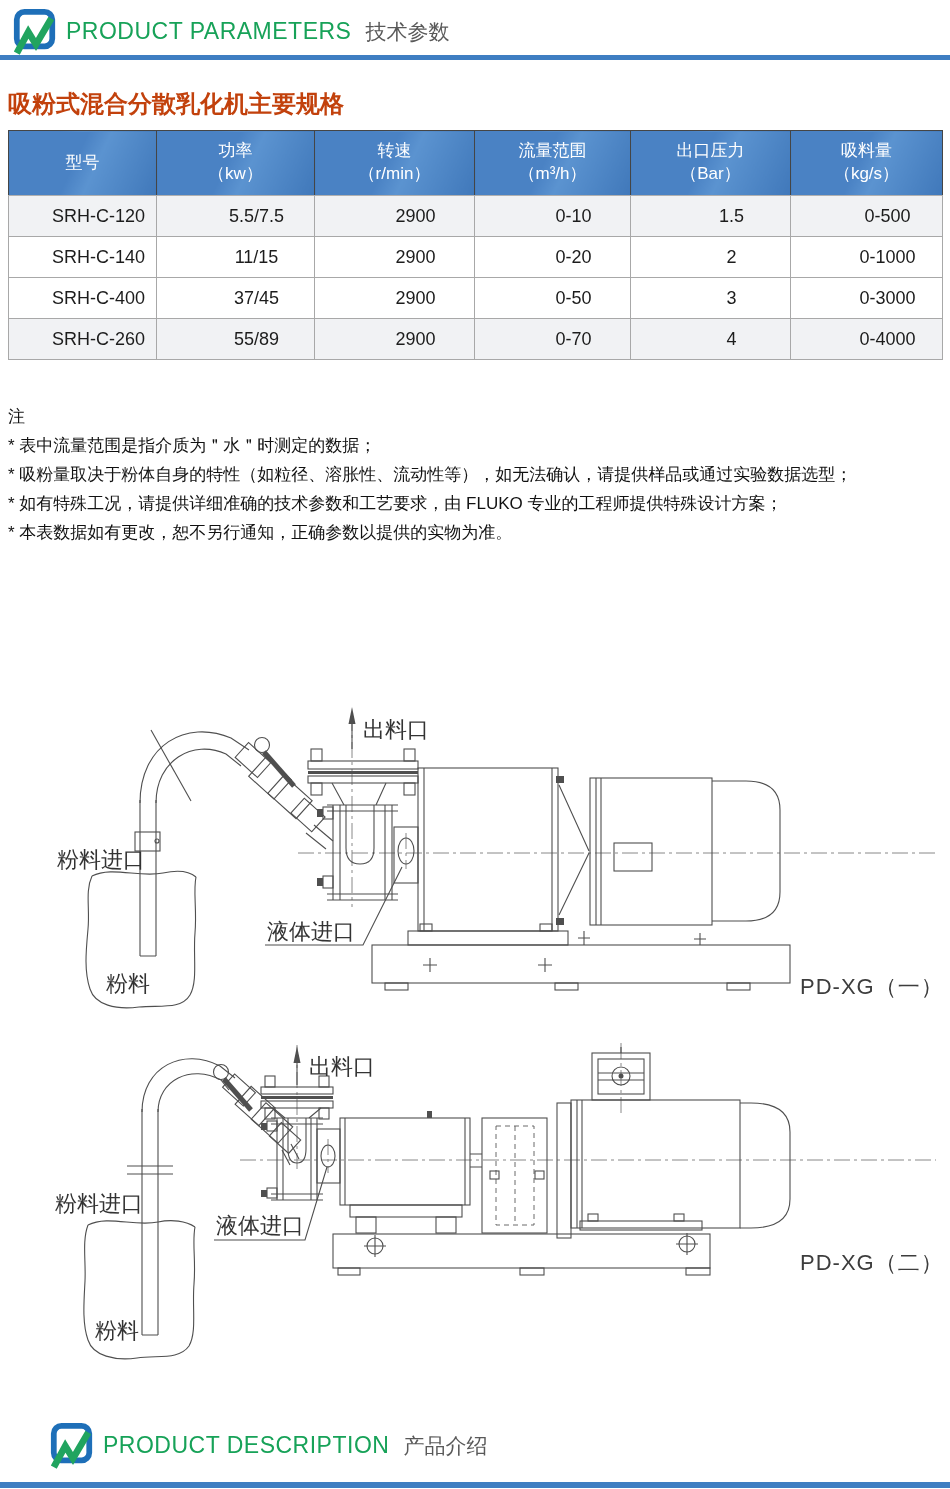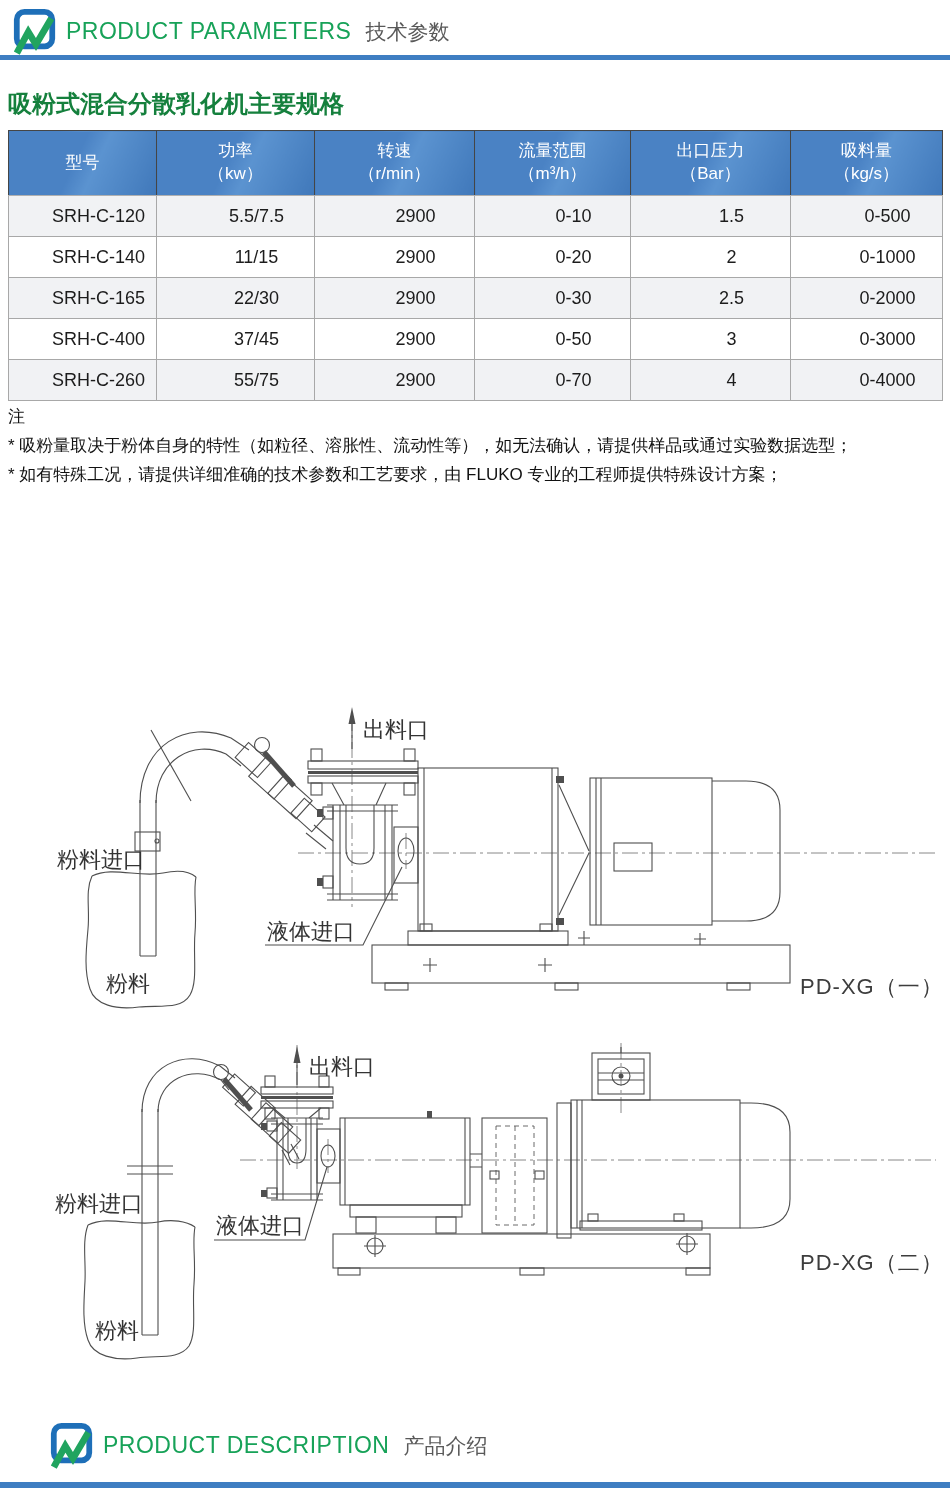--- a/index.html
+++ b/index.html
@@ -9,21 +9,21 @@
   .band{position:absolute;left:0;width:950px;height:55px;}
   .band .logo{position:absolute;left:12px;top:2px;}
   .band .ttl{position:absolute;left:66px;top:12px;white-space:nowrap;}
   .ttl .en{font-size:23px;color:#17a258;letter-spacing:.5px;}
   .ttl .zh{font-size:21px;color:#595959;margin-left:14px;}
   .divider{position:absolute;left:0;width:950px;height:5px;background:#3e7ec2;}
   .divider.top{top:55px;}
   .divider.bottom{top:1482px;height:6px;}
   .band.footer{top:1420px;margin-left:37px;}
   
-  .sec-title{position:absolute;left:8px;top:88px;font-size:24px;font-weight:bold;color:#15803d;}
+  .sec-title{position:absolute;left:8px;top:88px;font-size:24px;font-weight:bold;color:#c2410c;}
   
   table.spec{position:absolute;left:8px;top:130px;width:934px;border-collapse:collapse;table-layout:fixed;border-radius:13px;}
   table.spec thead th{
      background:linear-gradient(115deg,#4a82c4 45%,#5b93d0 58%,#4078ba 100%);
      color:#fff;font-weight:normal;font-size:17px;line-height:1.35;height:62px;
      border:1px solid #454545;border-bottom:1px solid #b0b0b0;vertical-align:middle;}
   table.spec td{height:38px;text-align:center;font-size:18px;color:#1c1c1c;
      border:1px solid #a8a8a8;background:#fff;padding-left:43px;}
   table.spec tr.alt td{background:#f1f2f4;}
   table.spec td.model{text-align:left;}
@@ -105,51 +105,45 @@
         <td>0-500</td>
       </tr>
       <tr>
         <td class="model">SRH-C-140</td>
         <td>11/15</td>
         <td>2900</td>
         <td>0-20</td>
         <td>2</td>
         <td>0-1000</td>
       </tr>
-      <tr class="alt">
-        <td class="model">SRH-C-165</td>
-        <td>22/30</td>
-        <td>2900</td>
-        <td>0-30</td>
-        <td>2.5</td>
-        <td>0-2000</td>
-      </tr>
       <tr>
         <td class="model">SRH-C-400</td>
         <td>37/45</td>
         <td>2900</td>
         <td>0-50</td>
         <td>3</td>
         <td>0-3000</td>
       </tr>
       <tr class="alt">
         <td class="model">SRH-C-260</td>
-        <td>55/75</td>
+        <td>55/89</td>
         <td>2900</td>
         <td>0-70</td>
         <td>4</td>
         <td>0-4000</td>
       </tr>
     </tbody>
   </table>
 
   <div class="notes">
     <p>注</p>
+    <p>* 表中流量范围是指介质为＂水＂时测定的数据；</p>
     <p>* 吸粉量取决于粉体自身的特性（如粒径、溶胀性、流动性等），如无法确认，请提供样品或通过实验数据选型；</p>
     <p>* 如有特殊工况，请提供详细准确的技术参数和工艺要求，由 FLUKO 专业的工程师提供特殊设计方案；</p>
+    <p>* 本表数据如有更改，恕不另行通知，正确参数以提供的实物为准。</p>
   </div>
 
   <svg class="dwg" style="top:693px;" width="950" height="337" viewBox="0 0 950 337">
 
     <g>
       <path class="cl" d="M298,160 H936"></path>
       <path class="cl" d="M352,22 V214"></path>
       <path class="cl" d="M406,140 V176"></path>
     </g>
 

